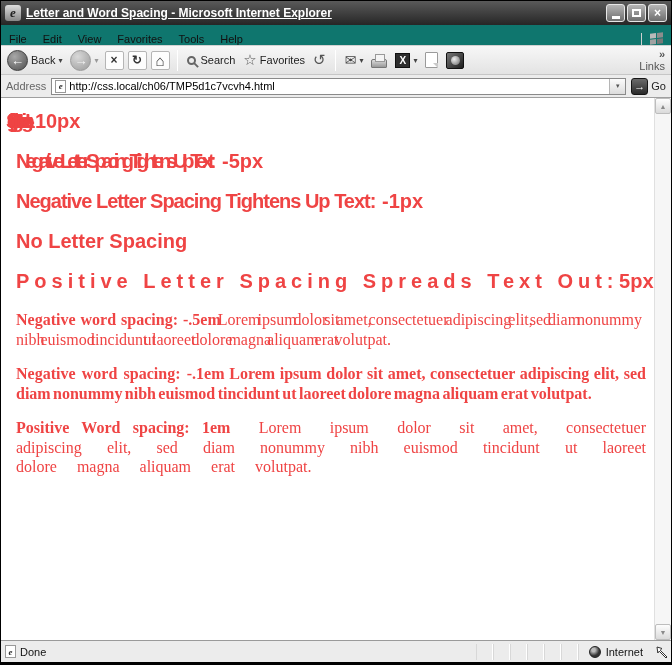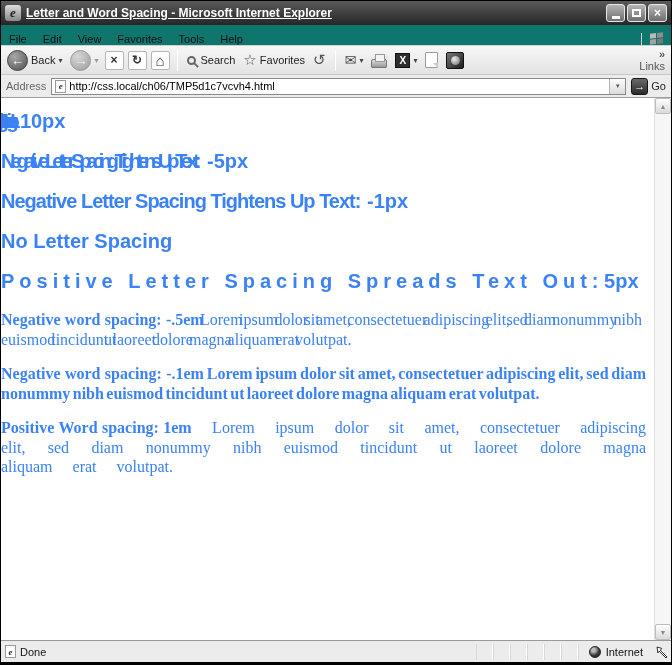--- a/index.html
+++ b/index.html
@@ -139,22 +139,22 @@
     justify-content: center; font-size: 7px; color: #555; }
   .go-btn { display: flex; align-items: center; gap: 3px; color: #222; }
   .go-arrow { width: 17px; height: 17px; border-radius: 3px;
     background: linear-gradient(#6b6b6b, #2a2a2a); border: 1px solid #151515;
     color: #fff; display: flex; align-items: center; justify-content: center;
     font-size: 11px; }
 
   
   .content-row { flex: 1; display: flex; background: #fff; min-height: 0; }
   .content {
-    flex: 1; background: #fff; color: #3b82f6; overflow: hidden;
-    padding: 12px 8px 0 0;
+    flex: 1; background: #fff; color: #ef4444; overflow: hidden;
+    padding: 12px 8px 0 15px;
   }
   .content h2 {
     font-family: "Liberation Sans", sans-serif;
     font-size: 20px; font-weight: bold; line-height: 1.15;
     margin: 0 0 17px 0; white-space: nowrap;
   }
   .content p {
     font-family: "Liberation Serif", serif;
     font-size: 16px; line-height: 1.22; text-align: justify;
     margin: 3px 0 15px 0;

